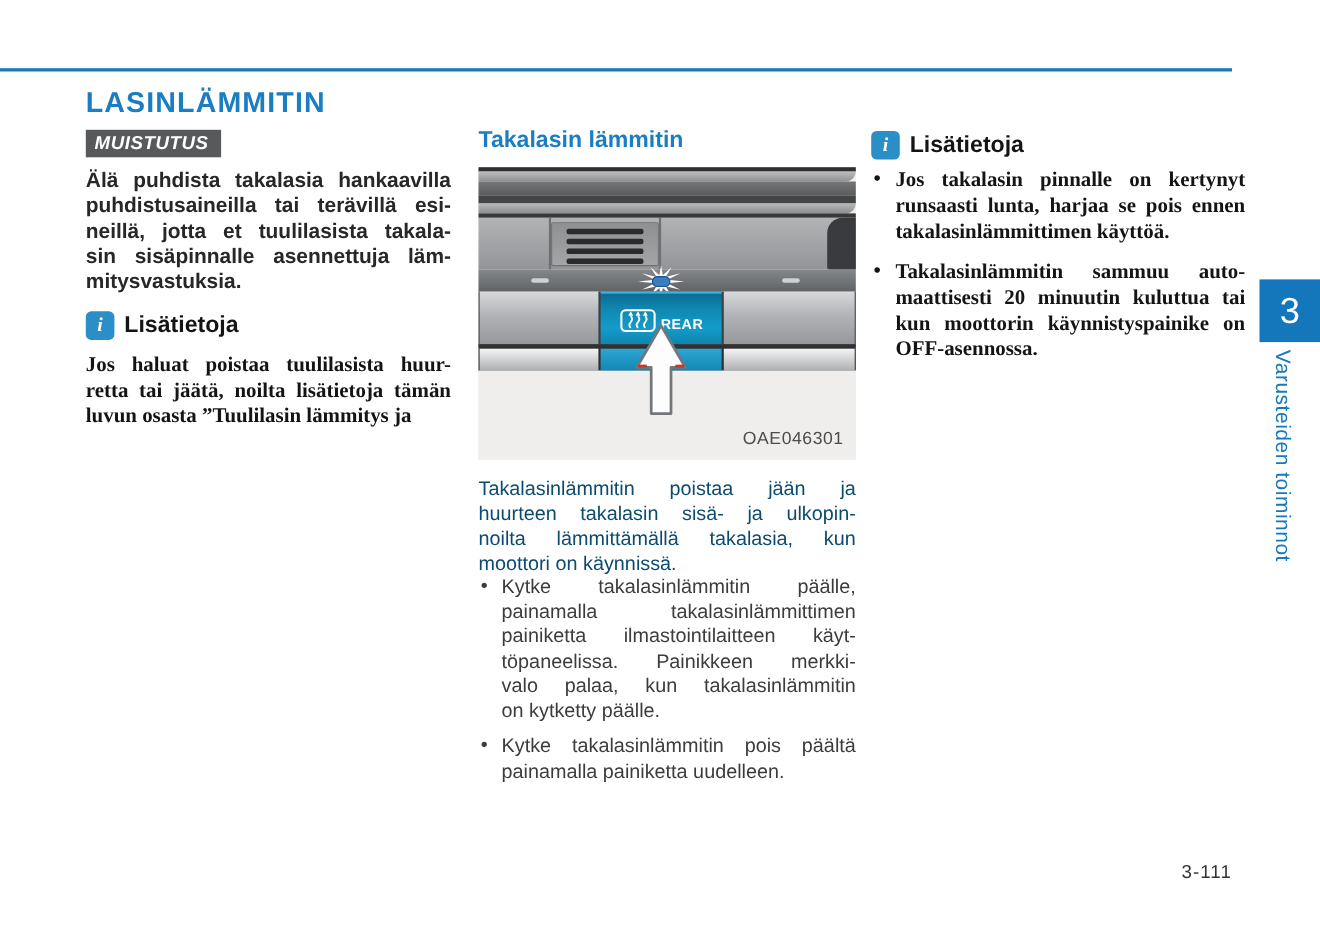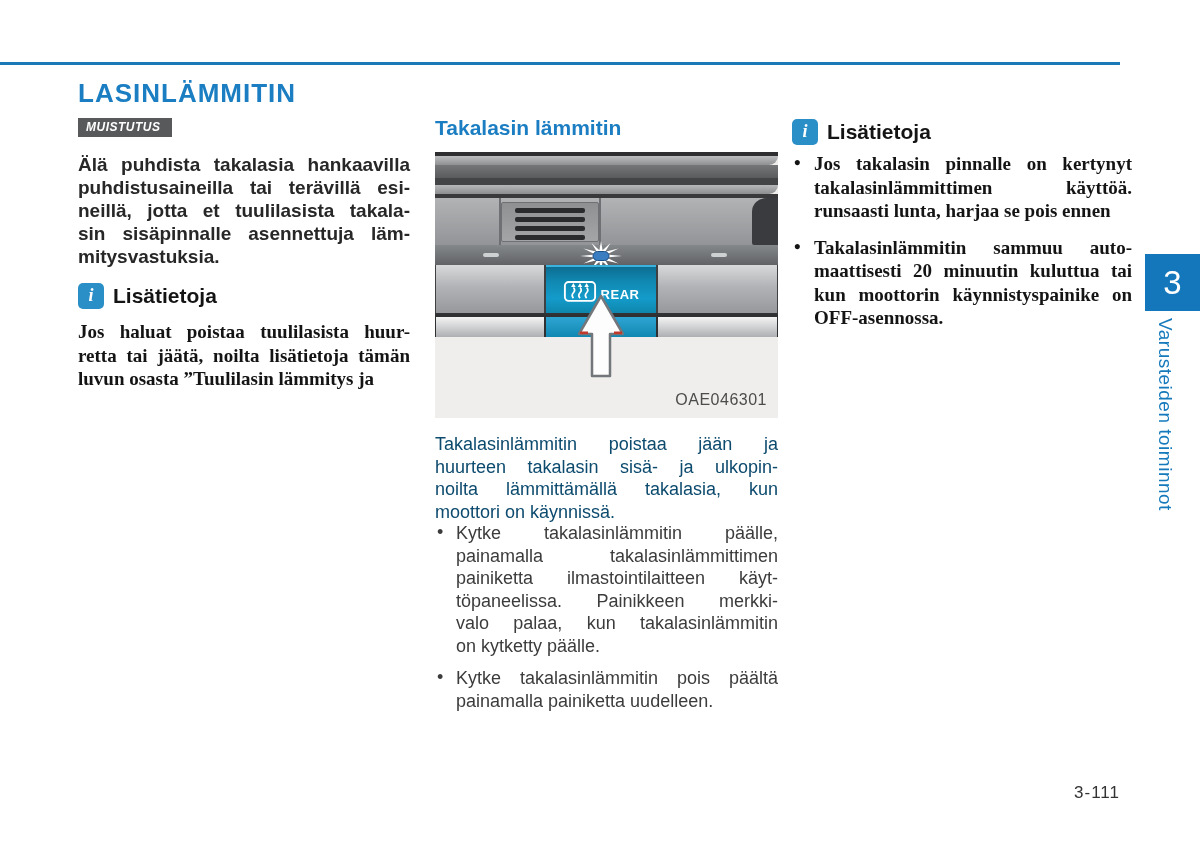--- a/index.html
+++ b/index.html
@@ -4,21 +4,21 @@
 <style>
   html,body{margin:0;padding:0;background:#ffffff;}
   .page{position:relative;width:1200px;height:845px;background:#ffffff;overflow:hidden;
         font-family:"Liberation Sans",sans-serif;color:#222;}
   .top-rule{position:absolute;left:0;top:62px;width:1120px;height:3px;background:#1a79b6;}
 
   
   .page-title{position:absolute;left:78px;top:78px;margin:0;font-size:26px;font-weight:bold;
               color:#1b7ec2;letter-spacing:1px;}
   .notice-badge{position:absolute;left:78px;top:118px;background:#58595b;color:#fff;
-                font-style:italic;font-weight:bold;font-size:12px;padding:2px 11px 3px 8px;
+                font-style:italic;font-weight:bold;font-size:17px;padding:2px 11px 3px 8px;
                 letter-spacing:0.5px;}
   .notice-text{position:absolute;left:78px;top:153px;width:332px;font-size:19px;font-weight:bold;
                color:#272727;line-height:23px;}
   .info-head{position:absolute;display:flex;align-items:center;gap:9px;}
   .info-head.left{left:78px;top:283px;}
   .info-head.right{left:792px;top:119px;}
   .info-icon{display:inline-block;width:26px;height:26px;background:#2a8fc7;border-radius:5px;
              color:#fff;text-align:center;font-family:"Liberation Serif",serif;font-weight:bold;
              font-style:italic;font-size:18px;line-height:25px;flex:0 0 auto;}
   .info-label{font-size:21px;font-weight:bold;color:#141414;}
@@ -218,22 +218,22 @@
   <div class="info-head right">
     <span class="info-icon">i</span>
     <span class="info-label">Lisätietoja</span>
   </div>
 
   <div class="right-bullets">
     <div class="bullet">
       <span class="marker">•</span>
       <div class="jtext">
           <div class="jline">Jos takalasin pinnalle on kertynyt</div>
+          <div class="jline">runsaasti lunta, harjaa se pois ennen</div>
           <div class="jline">takalasinlämmittimen käyttöä.</div>
-          <div class="jline">runsaasti lunta, harjaa se pois ennen</div>
         </div>
     </div>
     <div class="bullet">
       <span class="marker">•</span>
       <div class="jtext">
           <div class="jline">Takalasinlämmitin sammuu auto-</div>
           <div class="jline">maattisesti 20 minuutin kuluttua tai</div>
           <div class="jline">kun moottorin käynnistyspainike on</div>
           <div class="jline">OFF-asennossa.</div>
         </div>

